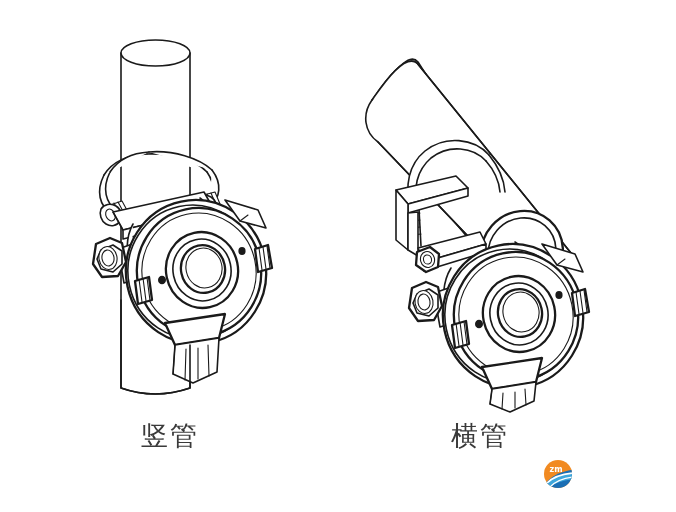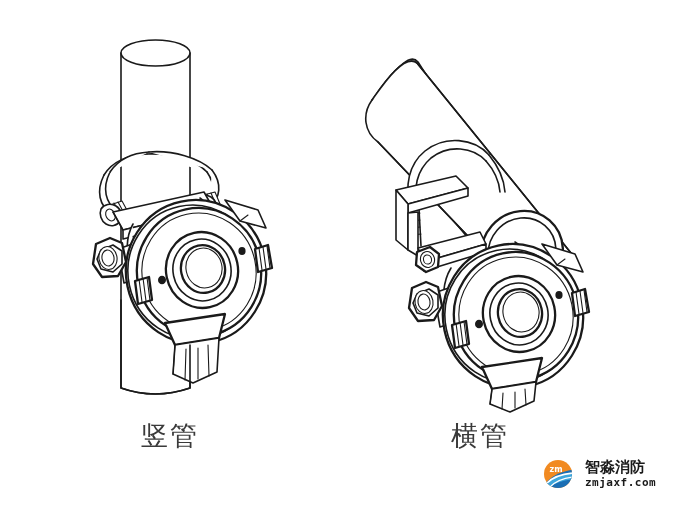--- a/index.html
+++ b/index.html
@@ -336,19 +336,15 @@
         <circle cx="15" cy="15" r="14" fill="#f18a21"></circle>
         <g clip-path="url(#wmclip)">
           <path d="M-2,30 C6,18 16,12 34,10 L34,32 L-2,32 Z" fill="#1b6fb5"></path>
           <path d="M-2,30 C6,20 16,15 34,14 L34,20 C16,21 8,26 2,32 Z" fill="#3ea7dc"></path>
           <path d="M4,24 C10,18 18,15 30,14" stroke="#ffffff" stroke-width="1.6" fill="none"></path>
           <path d="M7,28 C13,22 20,19 31,18" stroke="#ffffff" stroke-width="1.3" fill="none"></path>
         </g>
         <text x="13" y="13" font-family="DejaVu Sans, sans-serif" font-size="8" font-weight="bold" fill="#ffffff" text-anchor="middle">zm</text>
       </svg>
     </div>
-    <div id="watermark-text">
-      <div id="watermark-title">智淼消防</div>
-      <div id="watermark-url">zmjaxf.com</div>
-    </div>
   </div>
 
 </div>
 
 </body></html>

